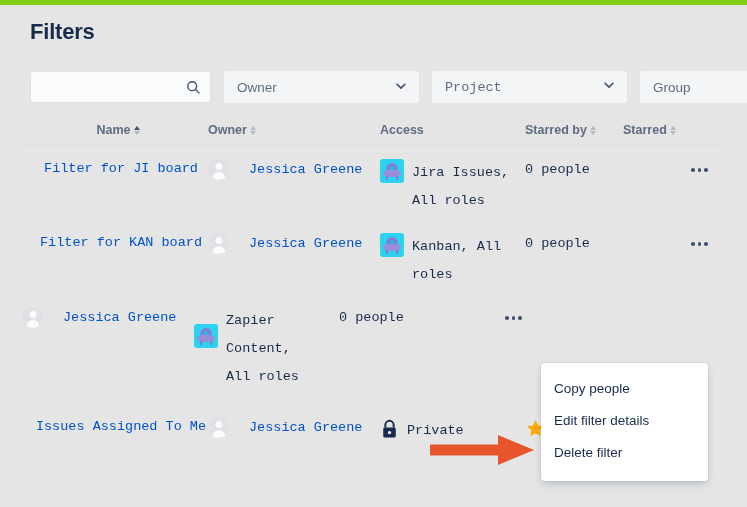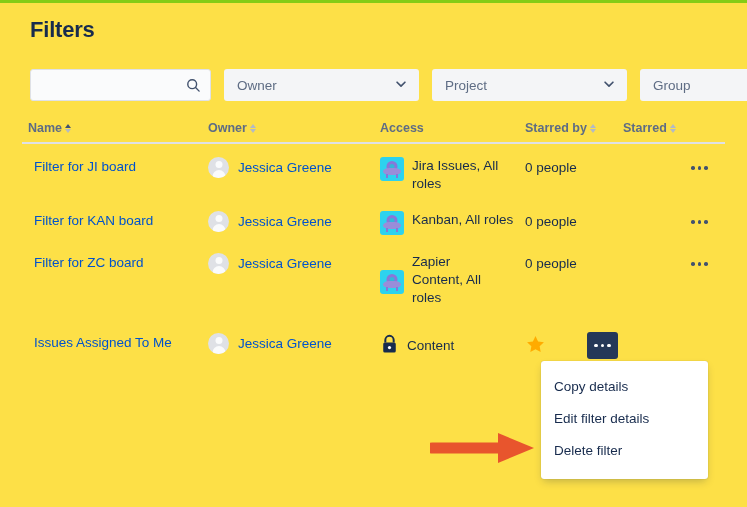--- a/index.html
+++ b/index.html
@@ -12,22 +12,22 @@
     height: 507px;
     overflow: hidden;
     font-family: "Liberation Sans", sans-serif;
     color: #172B4D;
     position: relative;
   }
 
   .page {
     position: absolute;
     inset: 0;
-    background: #fde047;
-    border-top: 3px solid #84cc16;
+    background: #e5e5e5;
+    border-top: 5px solid #84cc16;
     box-sizing: border-box;
   }
 
   
   .page-title {
     position: absolute;
     left: 30px;
     top: 14px;
     font-size: 22px;
     font-weight: 700;
@@ -76,21 +76,21 @@
     display: flex;
     align-items: center;
     justify-content: space-between;
     box-sizing: border-box;
     padding: 0 11px 0 13px;
     font-size: 13.5px;
     color: #5E6C84;
   }
   .dropdown .chev { margin-left: 10px; display:block; }
   .dd-owner { width: 195px; }
-  .dd-project { width: 195px; }
+  .dd-project { width: 195px; font-family: Liberation Mono, monospace; }
   .dd-group { width: 110px; }
 
   
   .table {
     position: absolute;
     left: 22px;
     top: 118px;
     width: 703px;
   }
   .thead {
@@ -101,54 +101,55 @@
     font-size: 12.5px;
     font-weight: 700;
     color: #5E6C84;
   }
   .th {
     display: flex;
     align-items: center;
     gap: 3px;
     box-sizing: border-box;
   }
-  .col-name    { width: 186px; padding-left: 6px; }
+  .col-name    { width: 186px; padding-left: 6px; justify-content: center; }
   .col-owner   { width: 172px; }
   .col-access  { width: 145px; align-items: center; }
   .col-starredby { width: 98px; }
   .col-starred { width: 62px; }
   .col-actions { width: 40px; }
 
   .sorter { display: inline-flex; flex-direction: column; gap: 1px; line-height: 0; }
   .sorter i { display:block; width:0; height:0; border-left:3.5px solid transparent; border-right:3.5px solid transparent; }
   .sorter i.up   { border-bottom: 4px solid #B3BAC5; }
   .sorter i.down { border-top: 4px solid #B3BAC5; }
   .sorter.asc i.up { border-bottom-color: #42526E; }
 
   .row {
     display: flex;
     align-items: flex-start;
     padding-top: 13px;
     padding-bottom: 5px;
     font-size: 13.5px;
+    font-family: Liberation Mono, monospace;
   }
   .cell {
     display: flex;
     align-items: flex-start;
     box-sizing: border-box;
   }
   .filter-link {
     color: #0052CC;
     text-decoration: none;
     padding-left: 6px;
     line-height: 20px;
     cursor: pointer;
   }
 
-  .owner-cell { align-items: center; gap: 9px; }
+  .owner-cell { align-items: center; gap: 20px; }
   .avatar {
     width: 21px; height: 21px; border-radius: 50%;
     background: #DFE1E6;
     flex: 0 0 auto;
     position: relative;
     overflow: hidden;
   }
   .avatar::before {
     content:""; position:absolute; left:50%; top:3.5px;
     transform: translateX(-50%);
@@ -183,21 +184,21 @@
   .proj-avatar .ufo-body {
     position:absolute; left:50%; top:11px; transform:translateX(-50%);
     width:18px; height:7px; border-radius:9px/5px;
     background:#998DD9;
   }
   .proj-avatar .leg {
     position:absolute; top:17px; width:2px; height:4px; background:#8777D9;
   }
   .proj-avatar .leg.l { left:6px; }
   .proj-avatar .leg.r { right:6px; }
-  .access-text { line-height: 18px; color:#172B4D; max-width: 104px; }
+  .access-text { line-height: 28px; color:#172B4D; max-width: 104px; }
 
   .lock-icon { margin-top: 1px; flex: 0 0 auto; }
   .starredby-text { line-height: 21px; color:#172B4D; }
 
   .star { margin-top: 1px; }
 
   .more-btn {
     width: 29px; height: 24px;
     border-radius: 3px;
     display: flex; align-items: center; justify-content: center;
@@ -377,23 +378,20 @@
       <div class="cell col-actions">
         <button class="more-btn">
           <span class="dot"></span>
             <span class="dot"></span>
             <span class="dot"></span>
         </button>
       </div>
     </div>
 
     <div class="row">
-      <div class="cell col-name">
-        <a class="filter-link">Filter for ZC board</a>
-      </div>
       <div class="cell col-owner owner-cell">
         <span class="avatar"></span>
         <span class="owner-name">Jessica Greene</span>
       </div>
       <div class="cell col-access access-cell">
         <span class="proj-avatar" style="margin-top:17px">
           <span class="ufo-dome"></span>
             <span class="ufo-eye"></span>
             <span class="ufo-body"></span>
             <span class="leg l"></span>
@@ -423,42 +421,42 @@
         <span class="owner-name">Jessica Greene</span>
       </div>
       <div class="cell col-access access-cell" style="align-items:center">
         <span class="lock-icon">
           <svg width="19" height="21" viewBox="0 0 20 22">
             <path d="M5.6 9 V6.3 a4.4 4.4 0 0 1 8.8 0 V9" fill="none" stroke="#172B4D" stroke-width="2.1"></path>
             <rect x="3.4" y="9" width="13.2" height="10.4" rx="1.6" fill="#172B4D"></rect>
             <circle cx="10" cy="14.2" r="1.7" fill="#ffffff"></circle>
           </svg>
         </span>
-        <span class="access-text">Content</span>
+        <span class="access-text">Private</span>
       </div>
       <div class="cell col-starred">
         <span class="star">
           <svg width="21" height="21" viewBox="0 0 24 24">
             <path d="M12 2.4 l2.95 6.1 6.65 .92 -4.85 4.6 1.18 6.6 -5.93 -3.2 -5.93 3.2 1.18 -6.6 -4.85 -4.6 6.65 -.92z" fill="#FFAB00"></path>
           </svg>
         </span>
       </div>
       <div class="cell col-actions">
         <button class="more-btn active">
           <span class="dot"></span>
             <span class="dot"></span>
             <span class="dot"></span>
         </button>
       </div>
     </div>
 
   </div>
 
   <div class="menu">
-    <div class="menu-item">Copy details</div>
+    <div class="menu-item">Copy people</div>
     <div class="menu-item">Edit filter details</div>
     <div class="menu-item">Delete filter</div>
   </div>
 
   <div class="annot-arrow">
     <svg width="110" height="34" viewBox="0 0 110 34">
       <path d="M2 17 H74" stroke="#E8552D" stroke-width="11" stroke-linecap="round"></path>
       <path d="M68 2 L104 17 L68 32 Z" fill="#E8552D"></path>
     </svg>
   </div>

